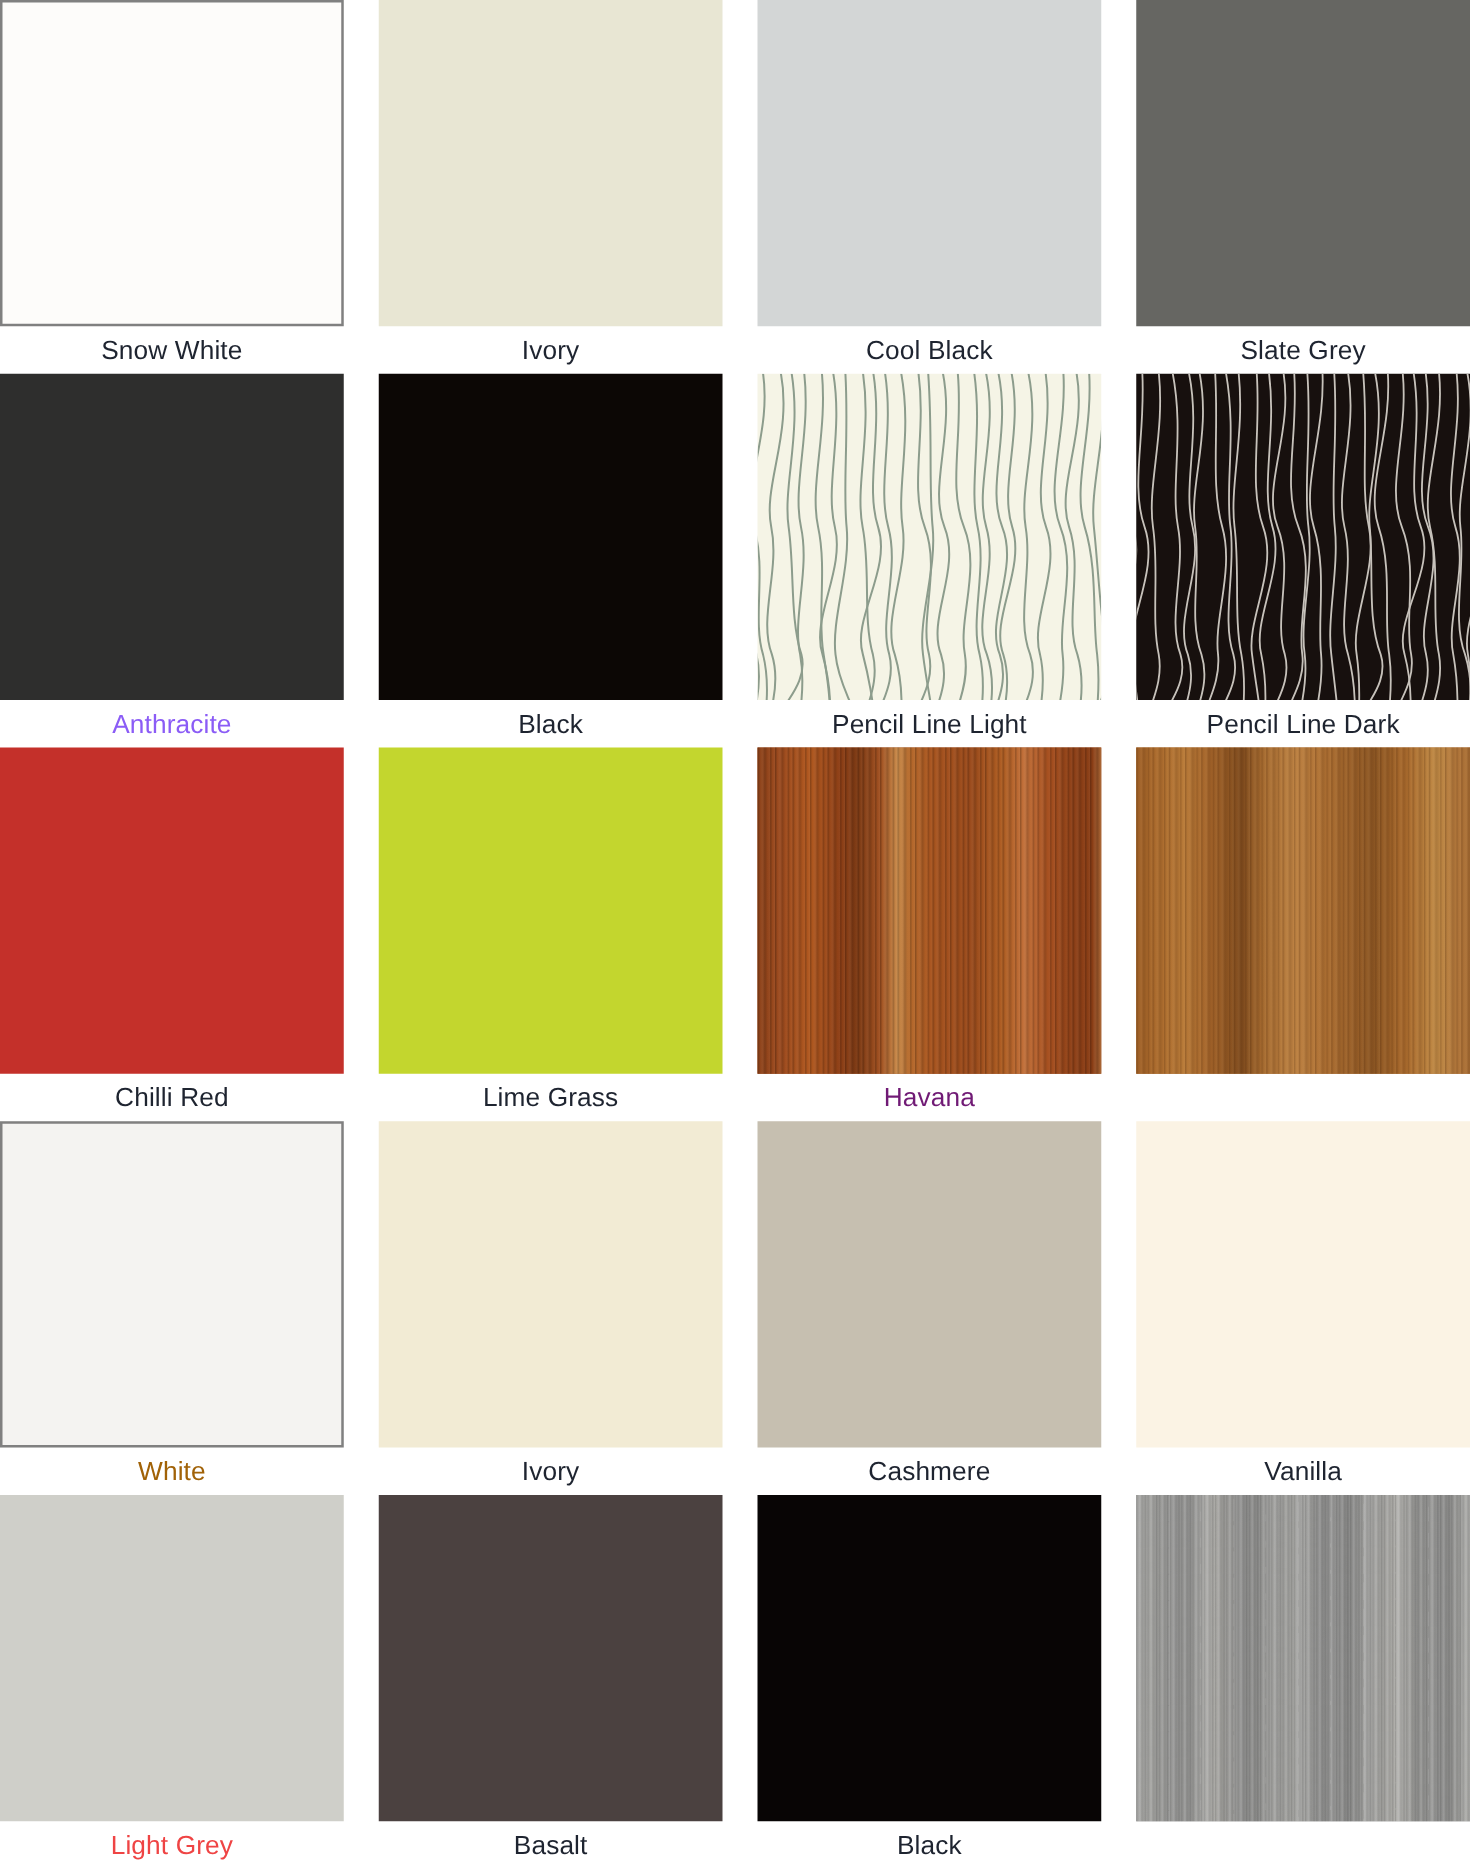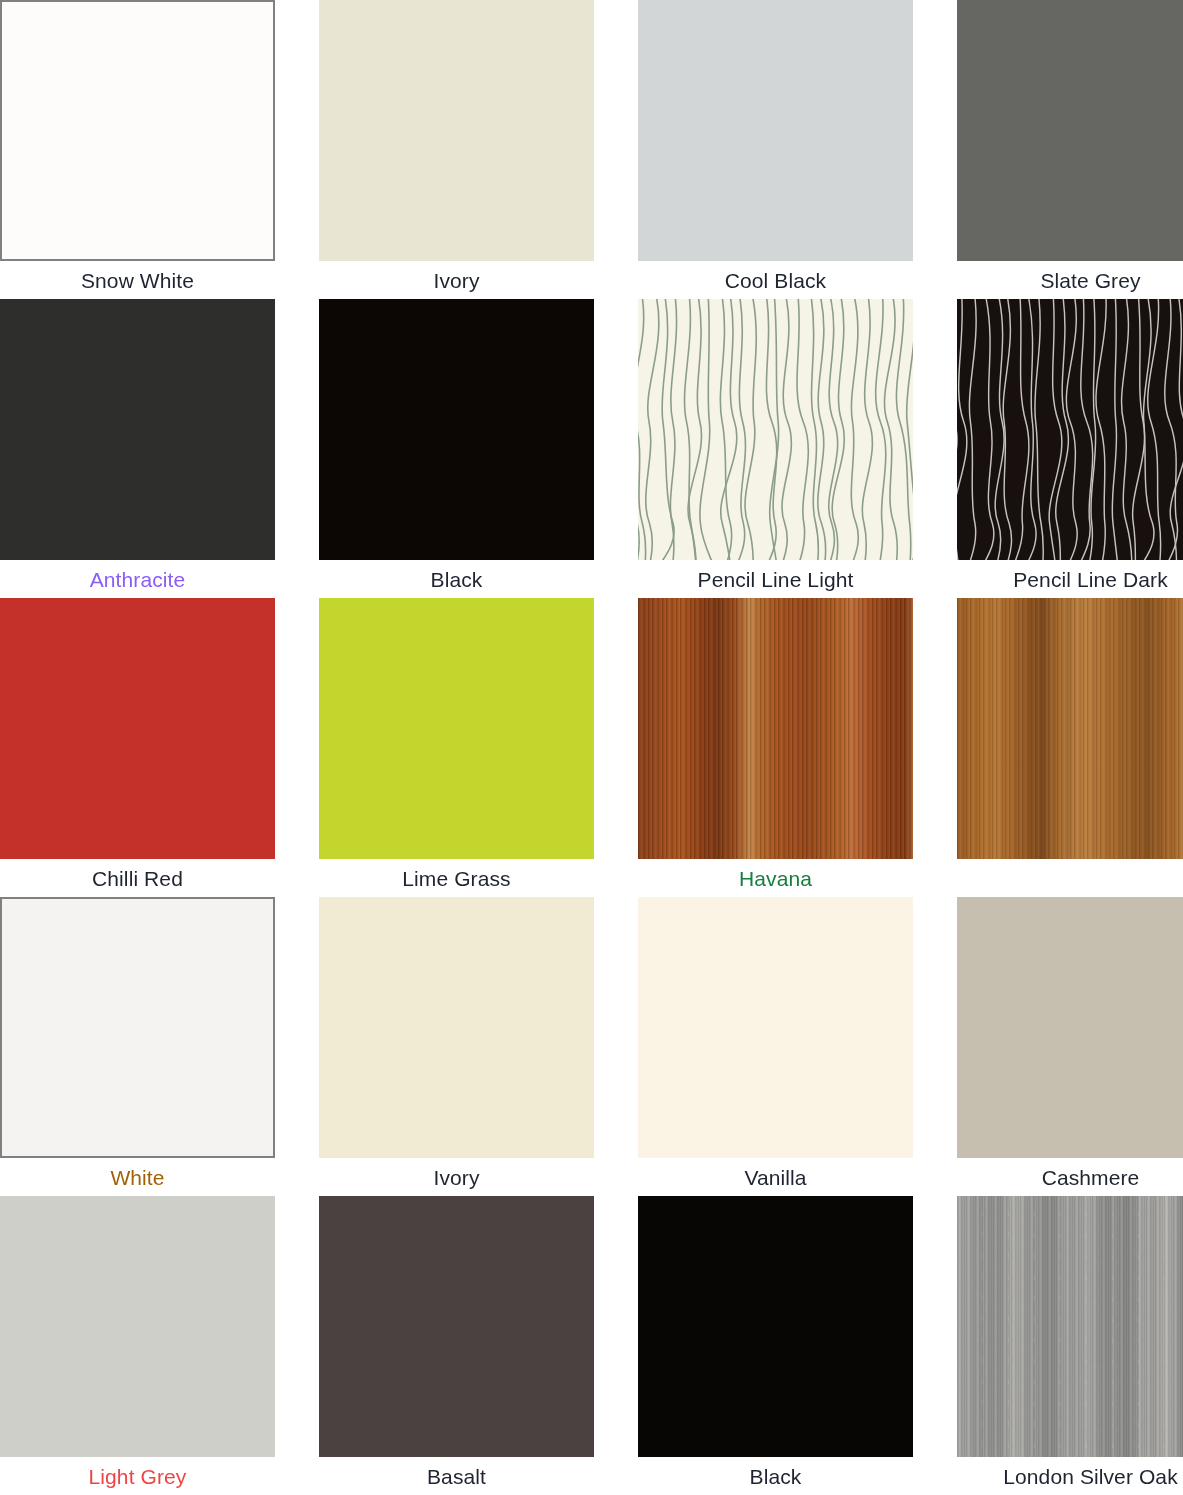--- a/index.html
+++ b/index.html
@@ -10,21 +10,21 @@
   }
   body {
     width: 1183px;
     height: 1495px;
     font-family: "Liberation Sans", "DejaVu Sans", sans-serif;
     overflow: hidden;
   }
   #swatch-grid {
     display: grid;
     grid-template-columns: 275px 275px 275px 267px;
-    column-gap: 44px;
+    column-gap: 28px;
     grid-template-rows: 299px 299px 299px 299px 299px;
     width: 1183px;
     height: 1495px;
     box-sizing: border-box;
   }
   .swatch-cell {
     display: flex;
     flex-direction: column;
     width: 100%;
     height: 299px;
@@ -228,50 +228,49 @@
     <div class="swatch-cell">
       <div class="swatch-tile" style="background-color: rgb(196, 48, 42);"></div>
       <div class="swatch-label" style="color: rgb(30, 36, 48);">Chilli Red</div>
     </div>
     <div class="swatch-cell">
       <div class="swatch-tile" style="background-color: rgb(195, 214, 46);"></div>
       <div class="swatch-label" style="color: rgb(30, 36, 48);">Lime Grass</div>
     </div>
     <div class="swatch-cell">
       <div class="swatch-tile tex-havana"></div>
-      <div class="swatch-label" style="color: #15803d;">Havana</div>
+      <div class="swatch-label" style="color: #701a75;">Havana</div>
     </div>
     <div class="swatch-cell">
       <div class="swatch-tile tex-sevilla"></div>
     </div>
     <div class="swatch-cell">
       <div class="swatch-tile bordered" style="background-color: rgb(244, 243, 241); border-color: rgb(128, 128, 128);"></div>
       <div class="swatch-label" style="color: #a16207;">White</div>
     </div>
     <div class="swatch-cell">
       <div class="swatch-tile" style="background-color: rgb(242, 235, 212);"></div>
       <div class="swatch-label" style="color: rgb(30, 36, 48);">Ivory</div>
     </div>
     <div class="swatch-cell">
+      <div class="swatch-tile" style="background-color: rgb(198, 191, 176);"></div>
+      <div class="swatch-label" style="color: rgb(30, 36, 48);">Cashmere</div>
+    </div>
+    <div class="swatch-cell">
       <div class="swatch-tile" style="background-color: rgb(251, 243, 228);"></div>
       <div class="swatch-label" style="color: rgb(30, 36, 48);">Vanilla</div>
     </div>
     <div class="swatch-cell">
-      <div class="swatch-tile" style="background-color: rgb(198, 191, 176);"></div>
-      <div class="swatch-label" style="color: rgb(30, 36, 48);">Cashmere</div>
-    </div>
-    <div class="swatch-cell">
       <div class="swatch-tile" style="background-color: rgb(207, 207, 201);"></div>
       <div class="swatch-label" style="color: #ef4444;">Light Grey</div>
     </div>
     <div class="swatch-cell">
       <div class="swatch-tile" style="background-color: rgb(75, 65, 64);"></div>
       <div class="swatch-label" style="color: rgb(30, 36, 48);">Basalt</div>
     </div>
     <div class="swatch-cell">
       <div class="swatch-tile" style="background-color: rgb(8, 5, 5);"></div>
       <div class="swatch-label" style="color: rgb(30, 36, 48);">Black</div>
     </div>
     <div class="swatch-cell">
       <div class="swatch-tile tex-silveroak"></div>
-      <div class="swatch-label" style="color: rgb(30, 36, 48);">London Silver Oak</div>
     </div>
   </div>
 
 </body></html>

